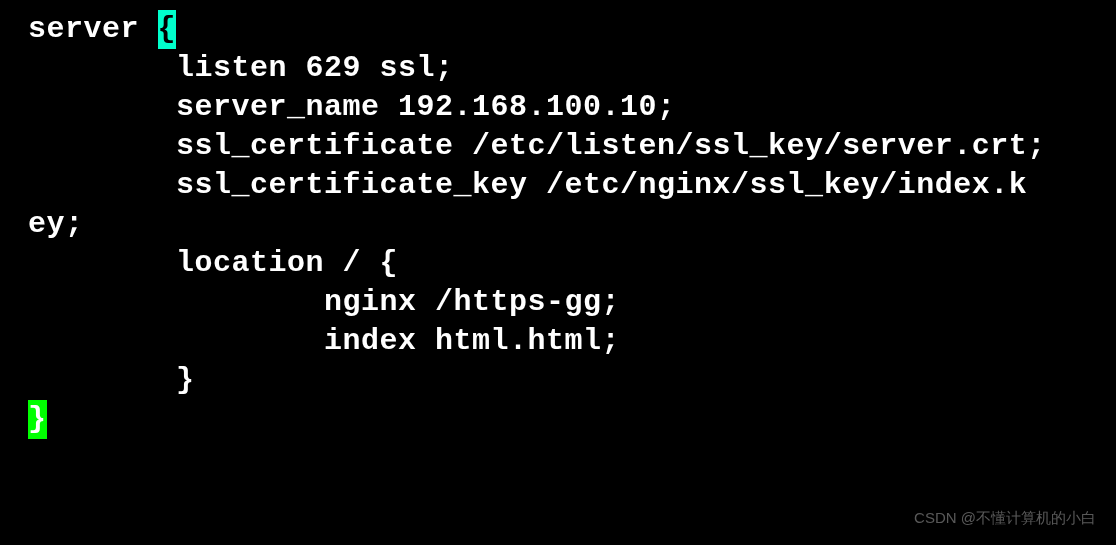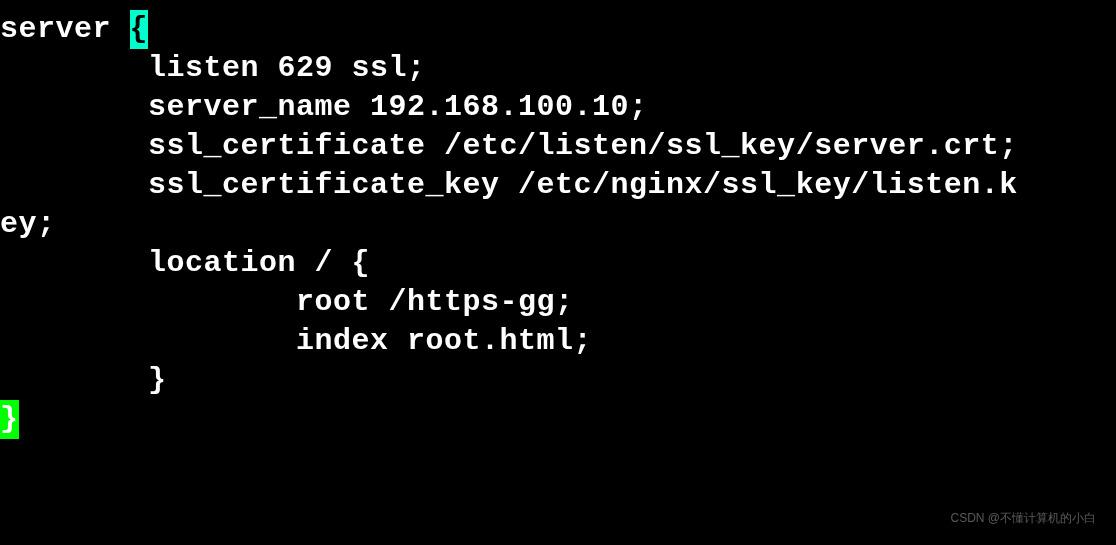--- a/index.html
+++ b/index.html
@@ -16,52 +16,53 @@
       font-weight: bold;
       color: #ffffff;
       overflow: hidden;
       position: relative;
       line-height: 1.3;
       padding-top: 10px;
     }
     .code-line {
       white-space: pre;
       letter-spacing: 0.5px;
+      padding-left: 28px;
     }
     .cursor-open {
       color: #000000;
       background: #00ffcc;
       display: inline-block;
     }
     .cursor-close {
       color: #ffffff;
       background: #00ff00;
       display: inline-block;
     }
     .watermark {
       position: absolute;
       bottom: 18px;
       right: 20px;
-      font-size: 12px;
+      font-size: 15px;
       font-weight: normal;
       color: rgba(160, 160, 160, 0.55);
       font-family: Arial, 'Microsoft YaHei', sans-serif;
       letter-spacing: 0px;
       text-align: right;
     }
   </style>
 </head>
 <body>
 
 <div class="code-line"><span>server </span><span class="cursor-open">{</span></div>
 <div class="code-line">        listen 629 ssl;</div>
 <div class="code-line">        server_name 192.168.100.10;</div>
 <div class="code-line">        ssl_certificate /etc/listen/ssl_key/server.crt;</div>
-<div class="code-line">        ssl_certificate_key /etc/nginx/ssl_key/listen.k</div>
+<div class="code-line">        ssl_certificate_key /etc/nginx/ssl_key/index.k</div>
 <div class="code-line">ey;</div>
 <div class="code-line"></div>
 <div class="code-line">        location / {</div>
-<div class="code-line">                root /https-gg;</div>
-<div class="code-line">                index root.html;</div>
+<div class="code-line">                nginx /https-gg;</div>
+<div class="code-line">                index html.html;</div>
 <div class="code-line">        }</div>
 <div class="code-line"><span class="cursor-close">}</span></div>
 
 <div class="watermark">CSDN @不懂计算机的小白</div>
 
 </body></html>

